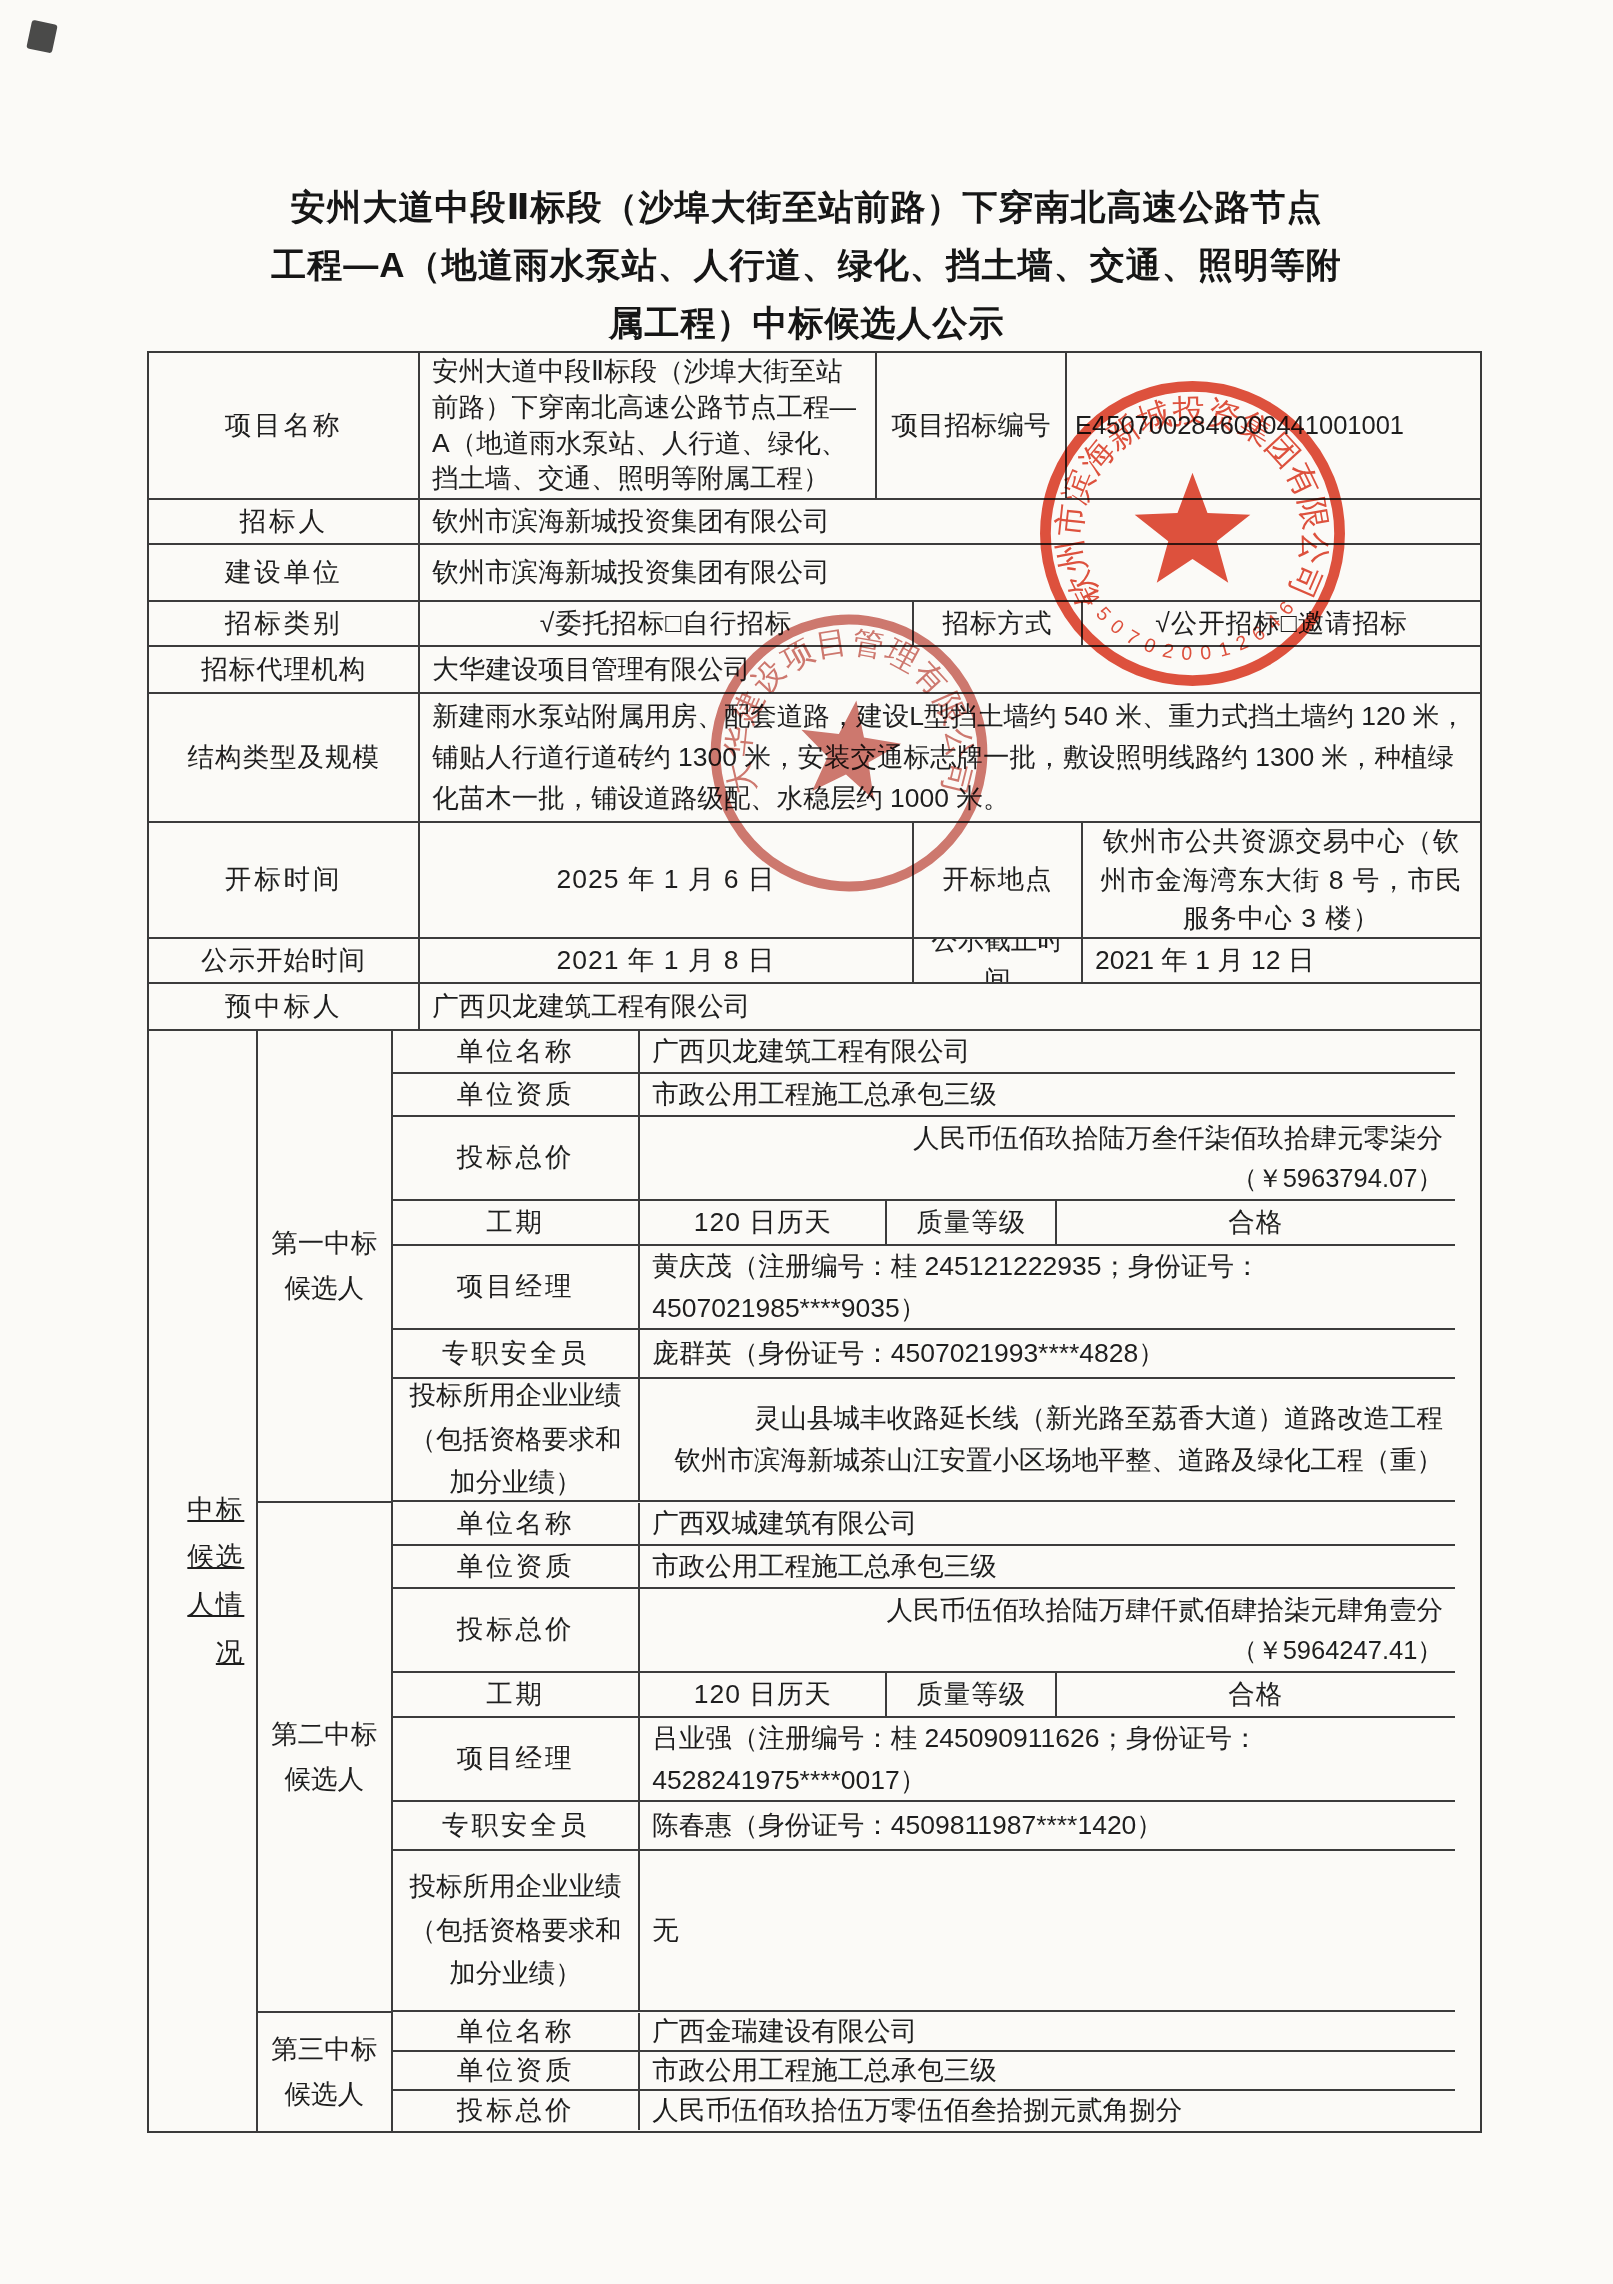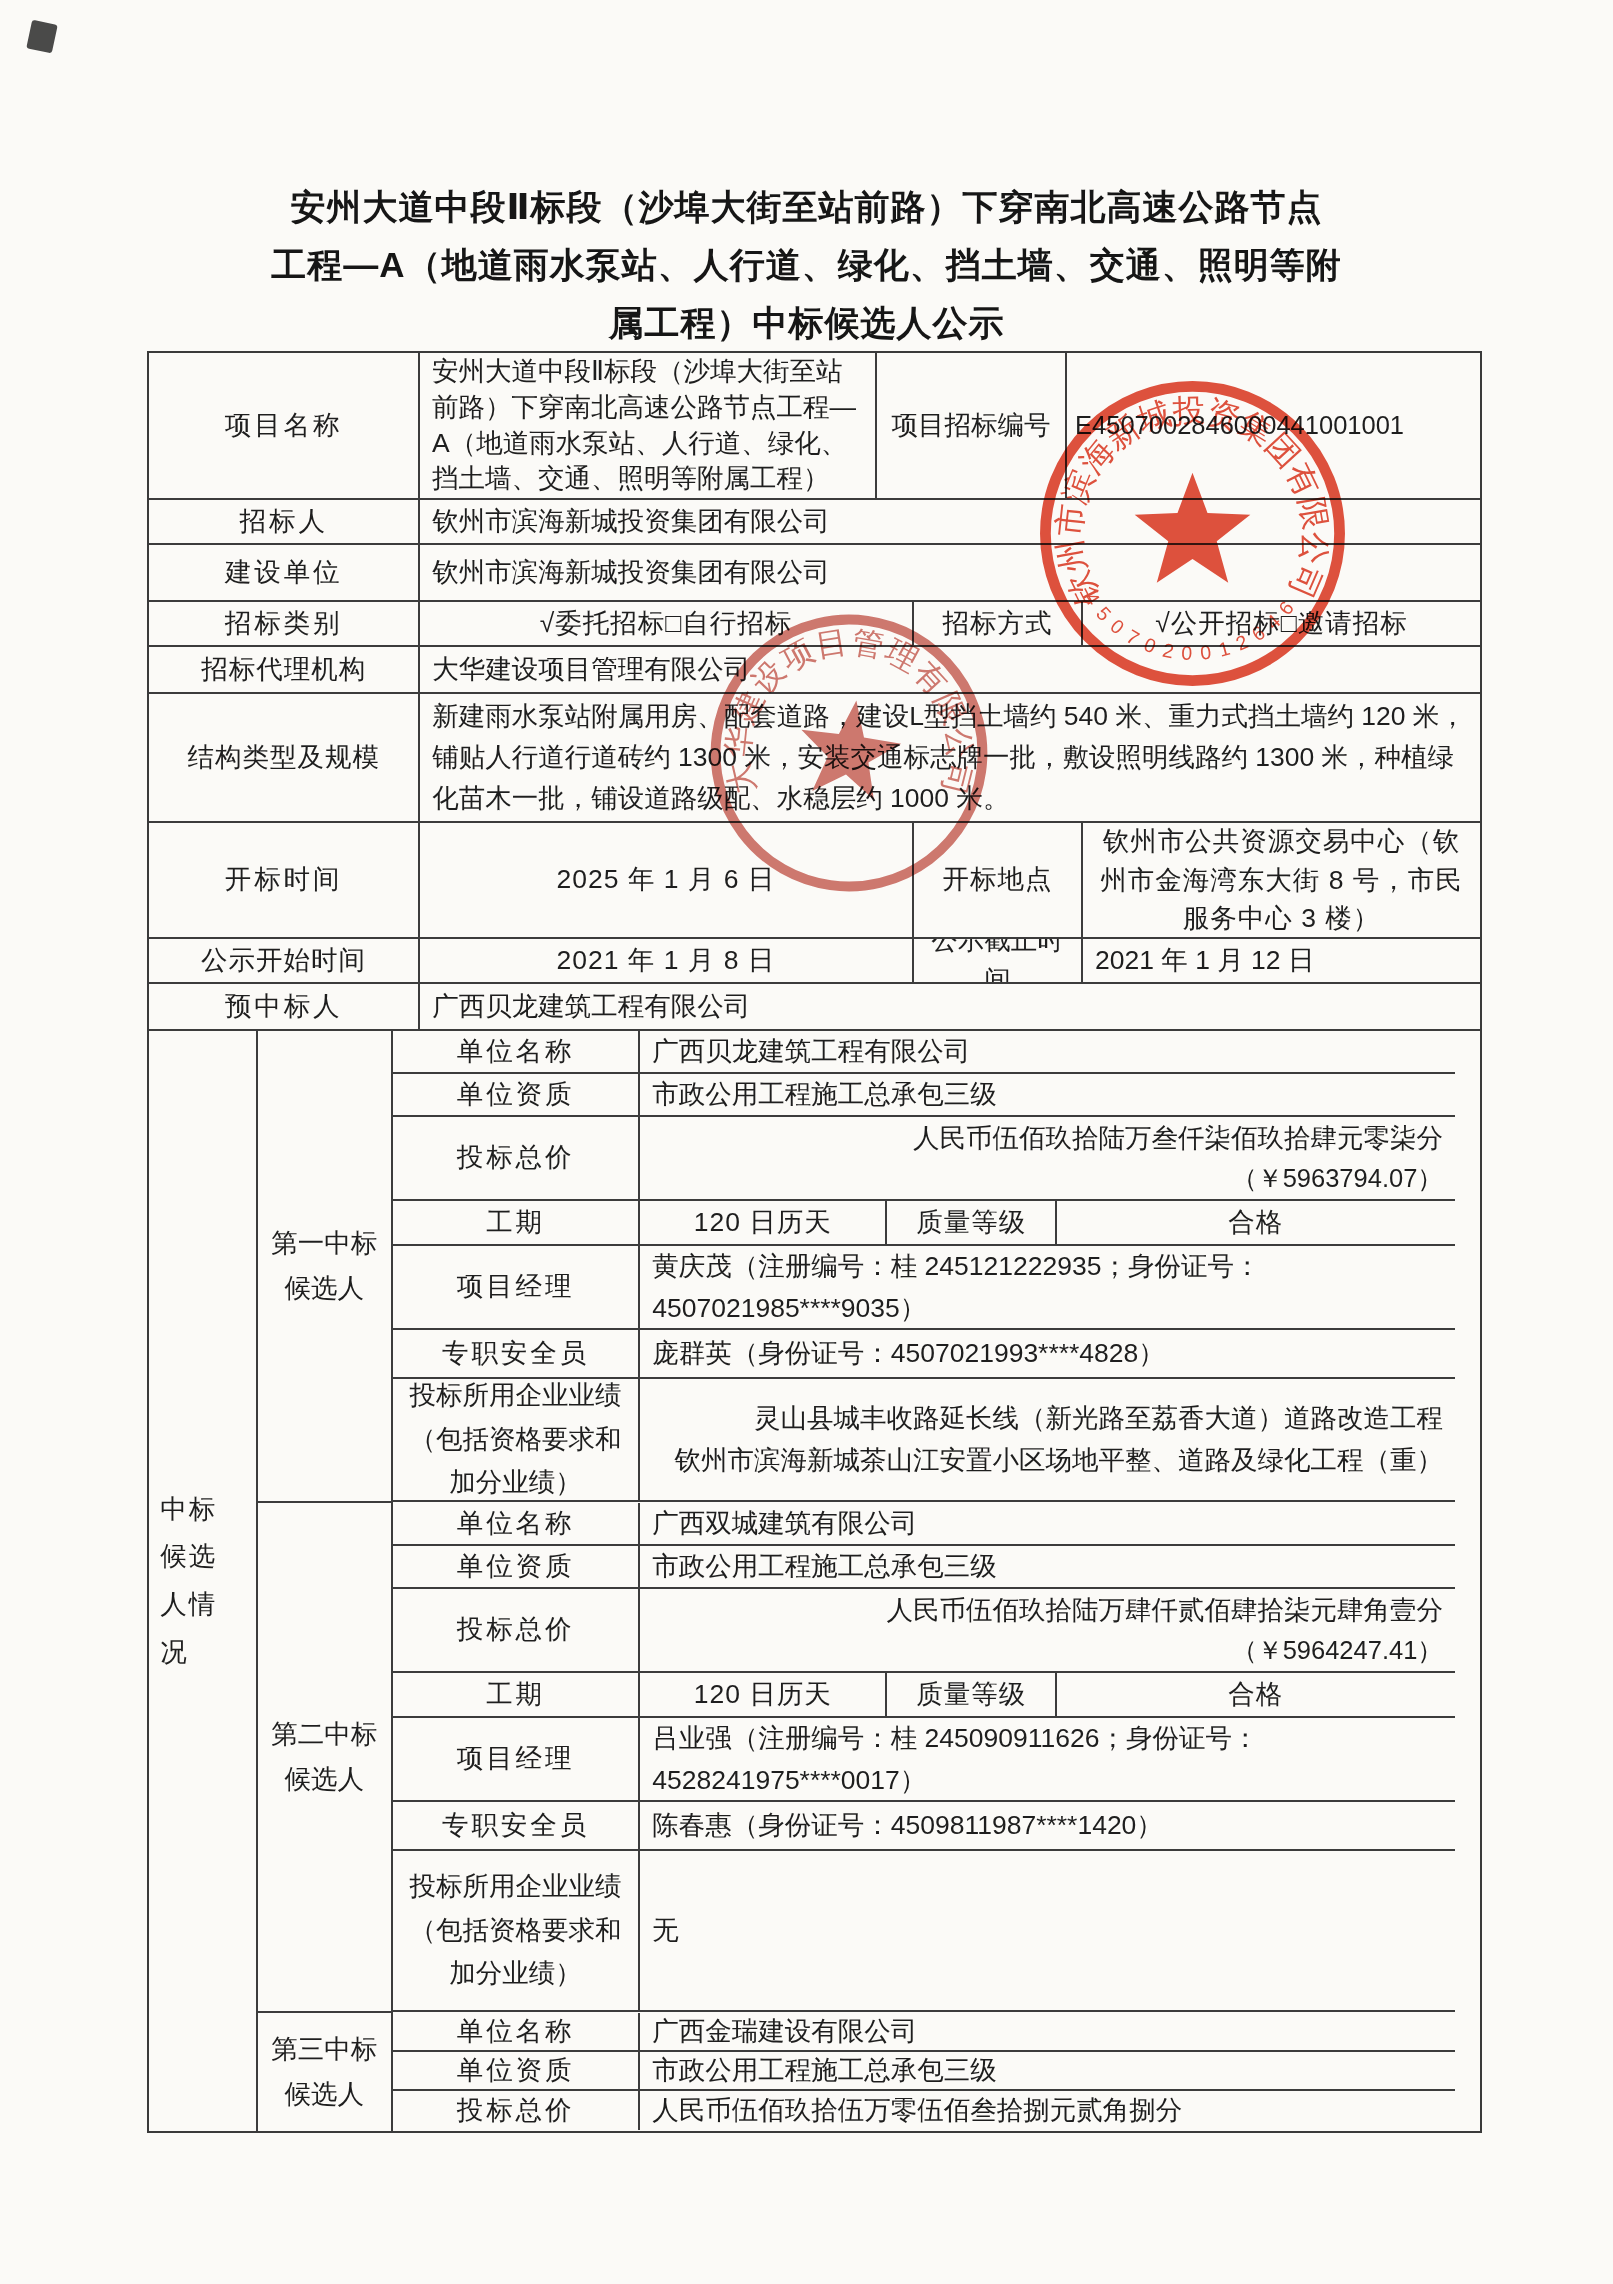--- a/index.html
+++ b/index.html
@@ -22,21 +22,21 @@
   .r .c:last-child{border-right:none;}
   .rb-none .c{border-bottom:none;}
   .lab{justify-content:center;text-align:center;letter-spacing:2.9px;padding:0 5.9px;}
   .val{padding:3.9px 11.8px;}
   .ctr{justify-content:center;text-align:center;padding:3.9px 7.8px;letter-spacing:1px;}
   .wrap{flex-direction:column;align-items:flex-end;justify-content:center;}
   .num{letter-spacing:0;font-size:25.5px;}
   
   .cand{display:flex;box-sizing:border-box;}
   .colA{width:109px;box-sizing:border-box;border-right:2px solid #3c3c3c;display:flex;align-items:center;justify-content:center;}
-  .colA-inner{width:84px;text-align:left;font-size:26.5px;letter-spacing:2px;word-break:break-all;line-height:1.8;}
+  .colA-inner{width:84px;text-align:right;font-size:26.5px;letter-spacing:2px;word-break:break-all;line-height:1.8;text-decoration:underline;}
   .cand-rows{display:flex;flex-direction:column;width:1226px;}
   .cblock{display:flex;}
   .colB{width:135px;box-sizing:border-box;border-right:2px solid #3c3c3c;border-bottom:2.9px solid #3c3c3c;
         display:flex;align-items:center;justify-content:center;}
   .colB-inner{width:116px;text-align:center;font-size:26.5px;word-break:break-all;line-height:1.7;}
   .cblock:last-child .colB{border-bottom:none;}
   .crows{display:flex;flex-direction:column;width:1062px;}
   .perf-lab{line-height:1.65;}
   
   .seal{position:absolute;mix-blend-mode:multiply;pointer-events:none;}

